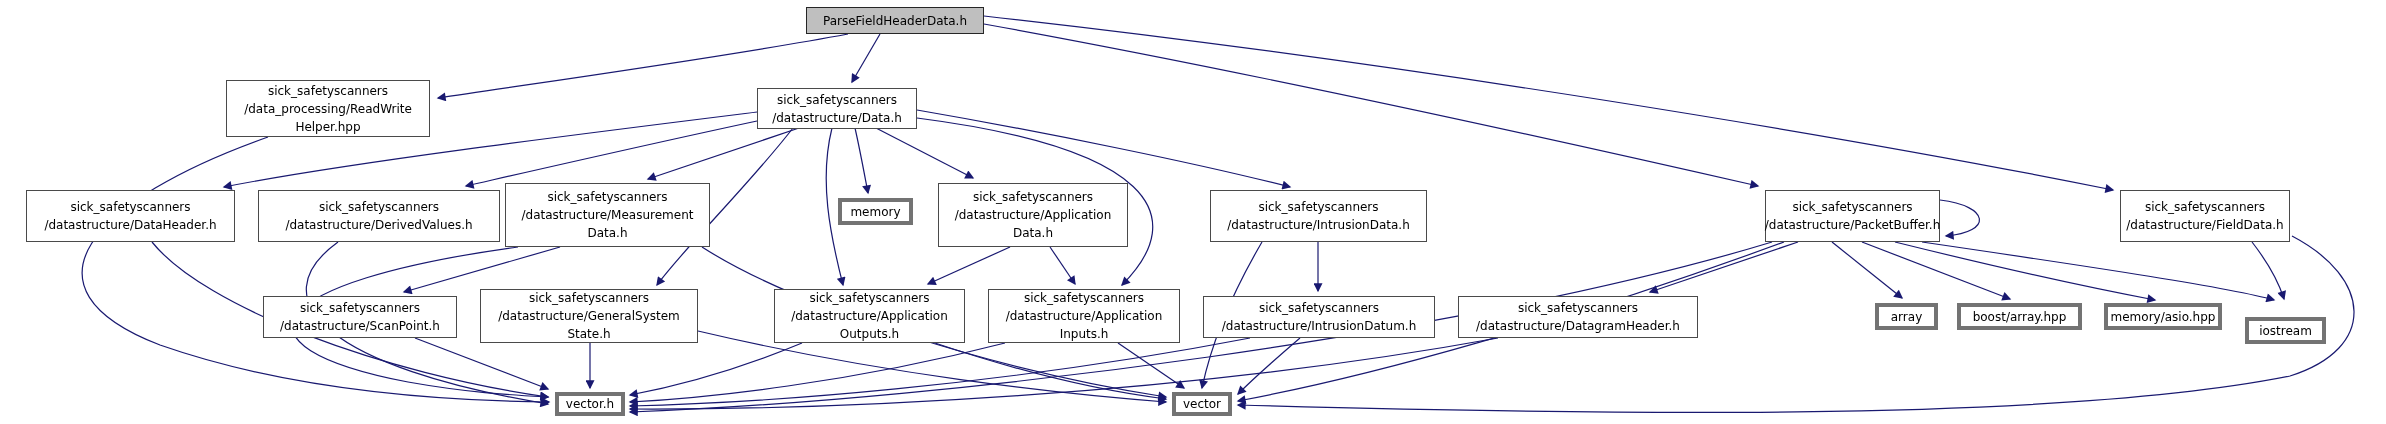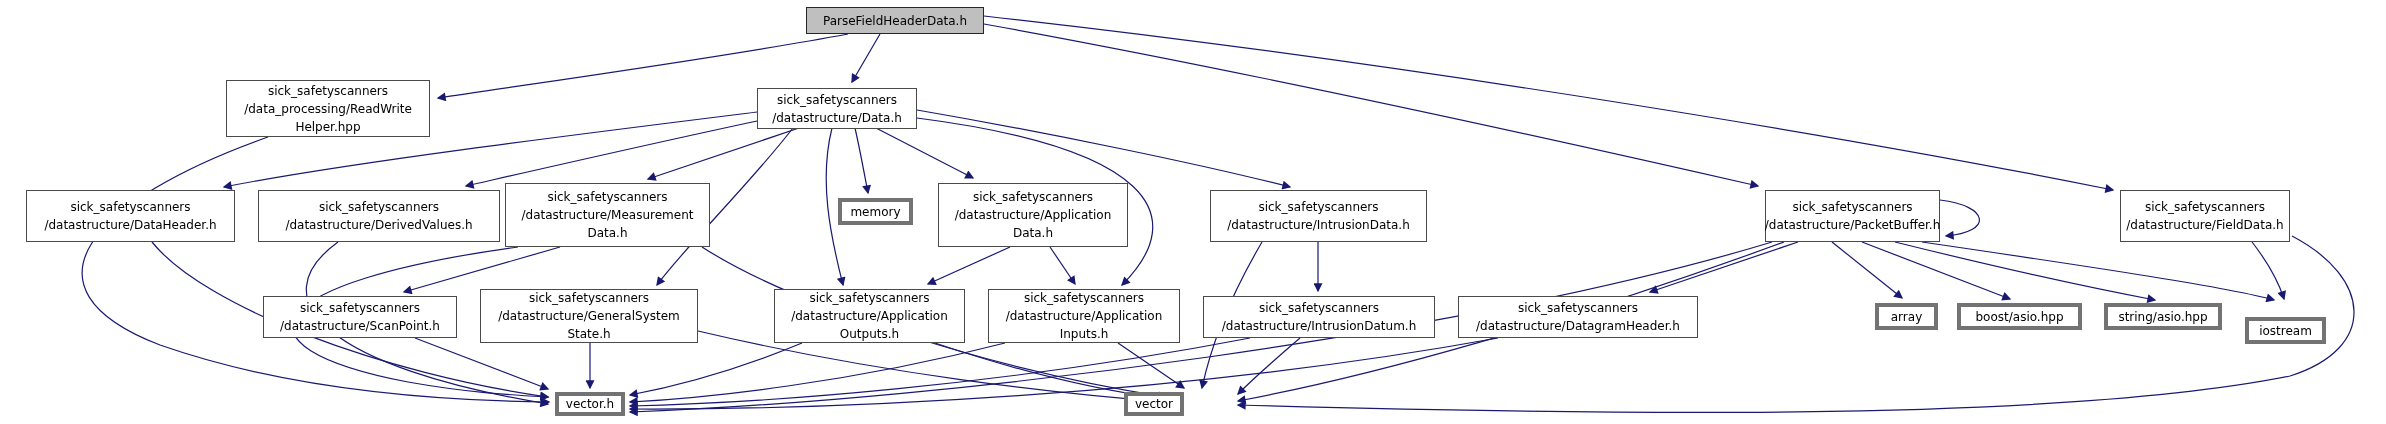--- a/index.html
+++ b/index.html
@@ -146,23 +146,23 @@
 Inputs.h</div>
 
   <div class="node" style="left:1203px;top:296px;width:232px;height:42px">sick_safetyscanners
 /datastructure/IntrusionDatum.h</div>
 
   <div class="node" style="left:1458px;top:296px;width:240px;height:42px">sick_safetyscanners
 /datastructure/DatagramHeader.h</div>
 
   <div class="node sys" style="left:1875px;top:303px;width:63px;height:27px">array</div>
 
-  <div class="node sys" style="left:1957px;top:303px;width:125px;height:27px">boost/asio.hpp</div>
+  <div class="node sys" style="left:1957px;top:303px;width:125px;height:27px">boost/array.hpp</div>
 
-  <div class="node sys" style="left:2104px;top:303px;width:118px;height:27px">string/asio.hpp</div>
+  <div class="node sys" style="left:2104px;top:303px;width:118px;height:27px">memory/asio.hpp</div>
 
   <div class="node sys" style="left:2245px;top:317px;width:81px;height:27px">iostream</div>
 
   <div class="node sys" style="left:555px;top:392px;width:70px;height:24px">vector.h</div>
 
-  <div class="node sys" style="left:1124px;top:392px;width:60px;height:24px">vector</div>
+  <div class="node sys" style="left:1172px;top:392px;width:60px;height:24px">vector</div>
 
 </div>
 
 </body></html>

